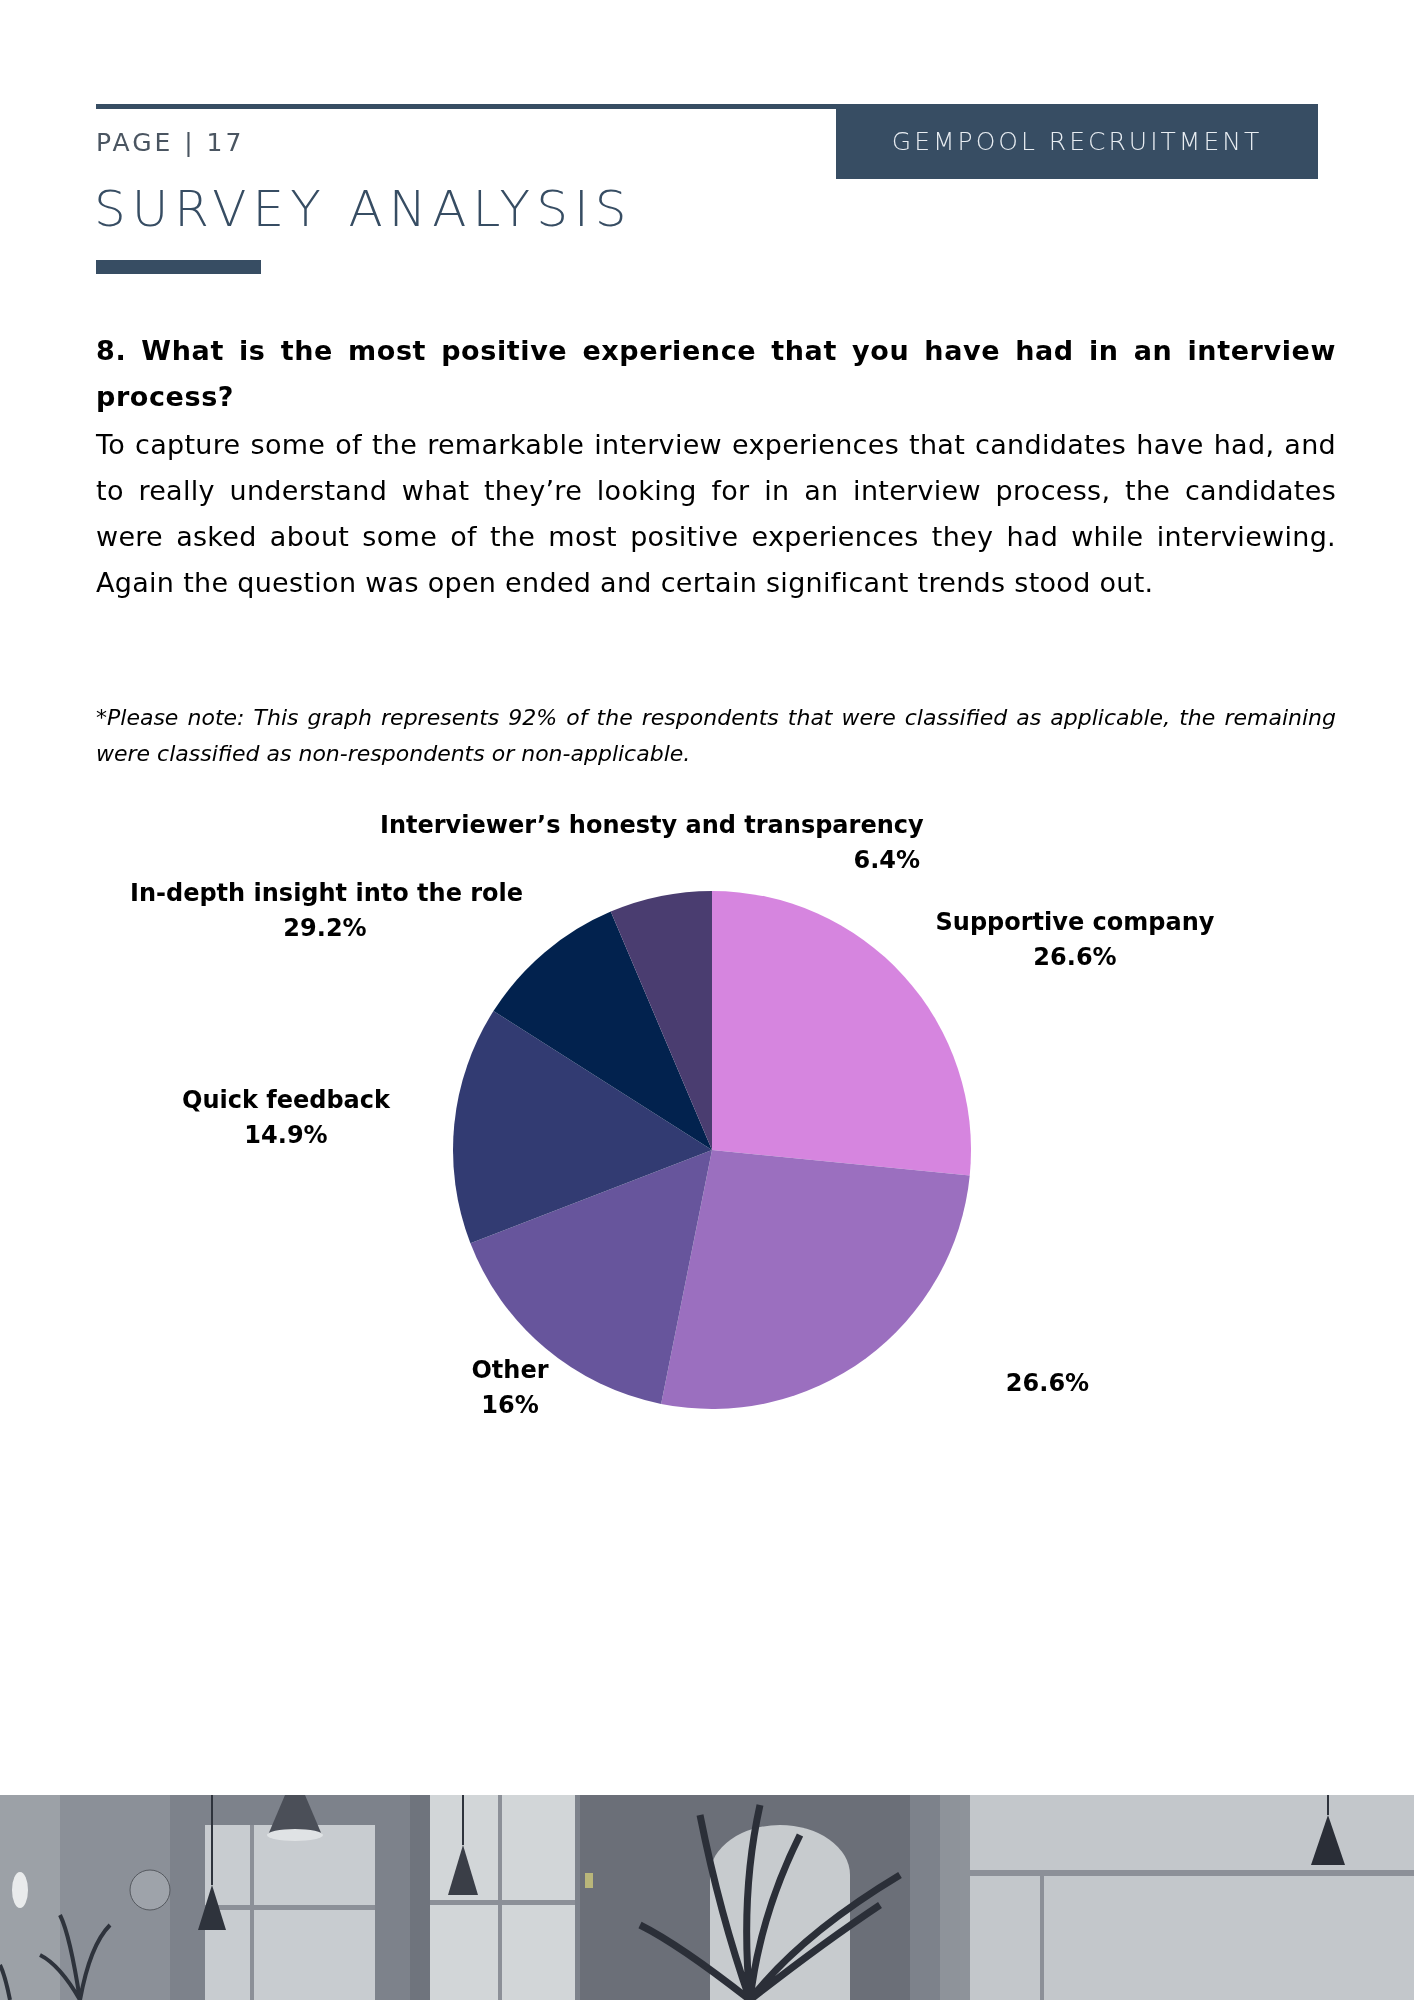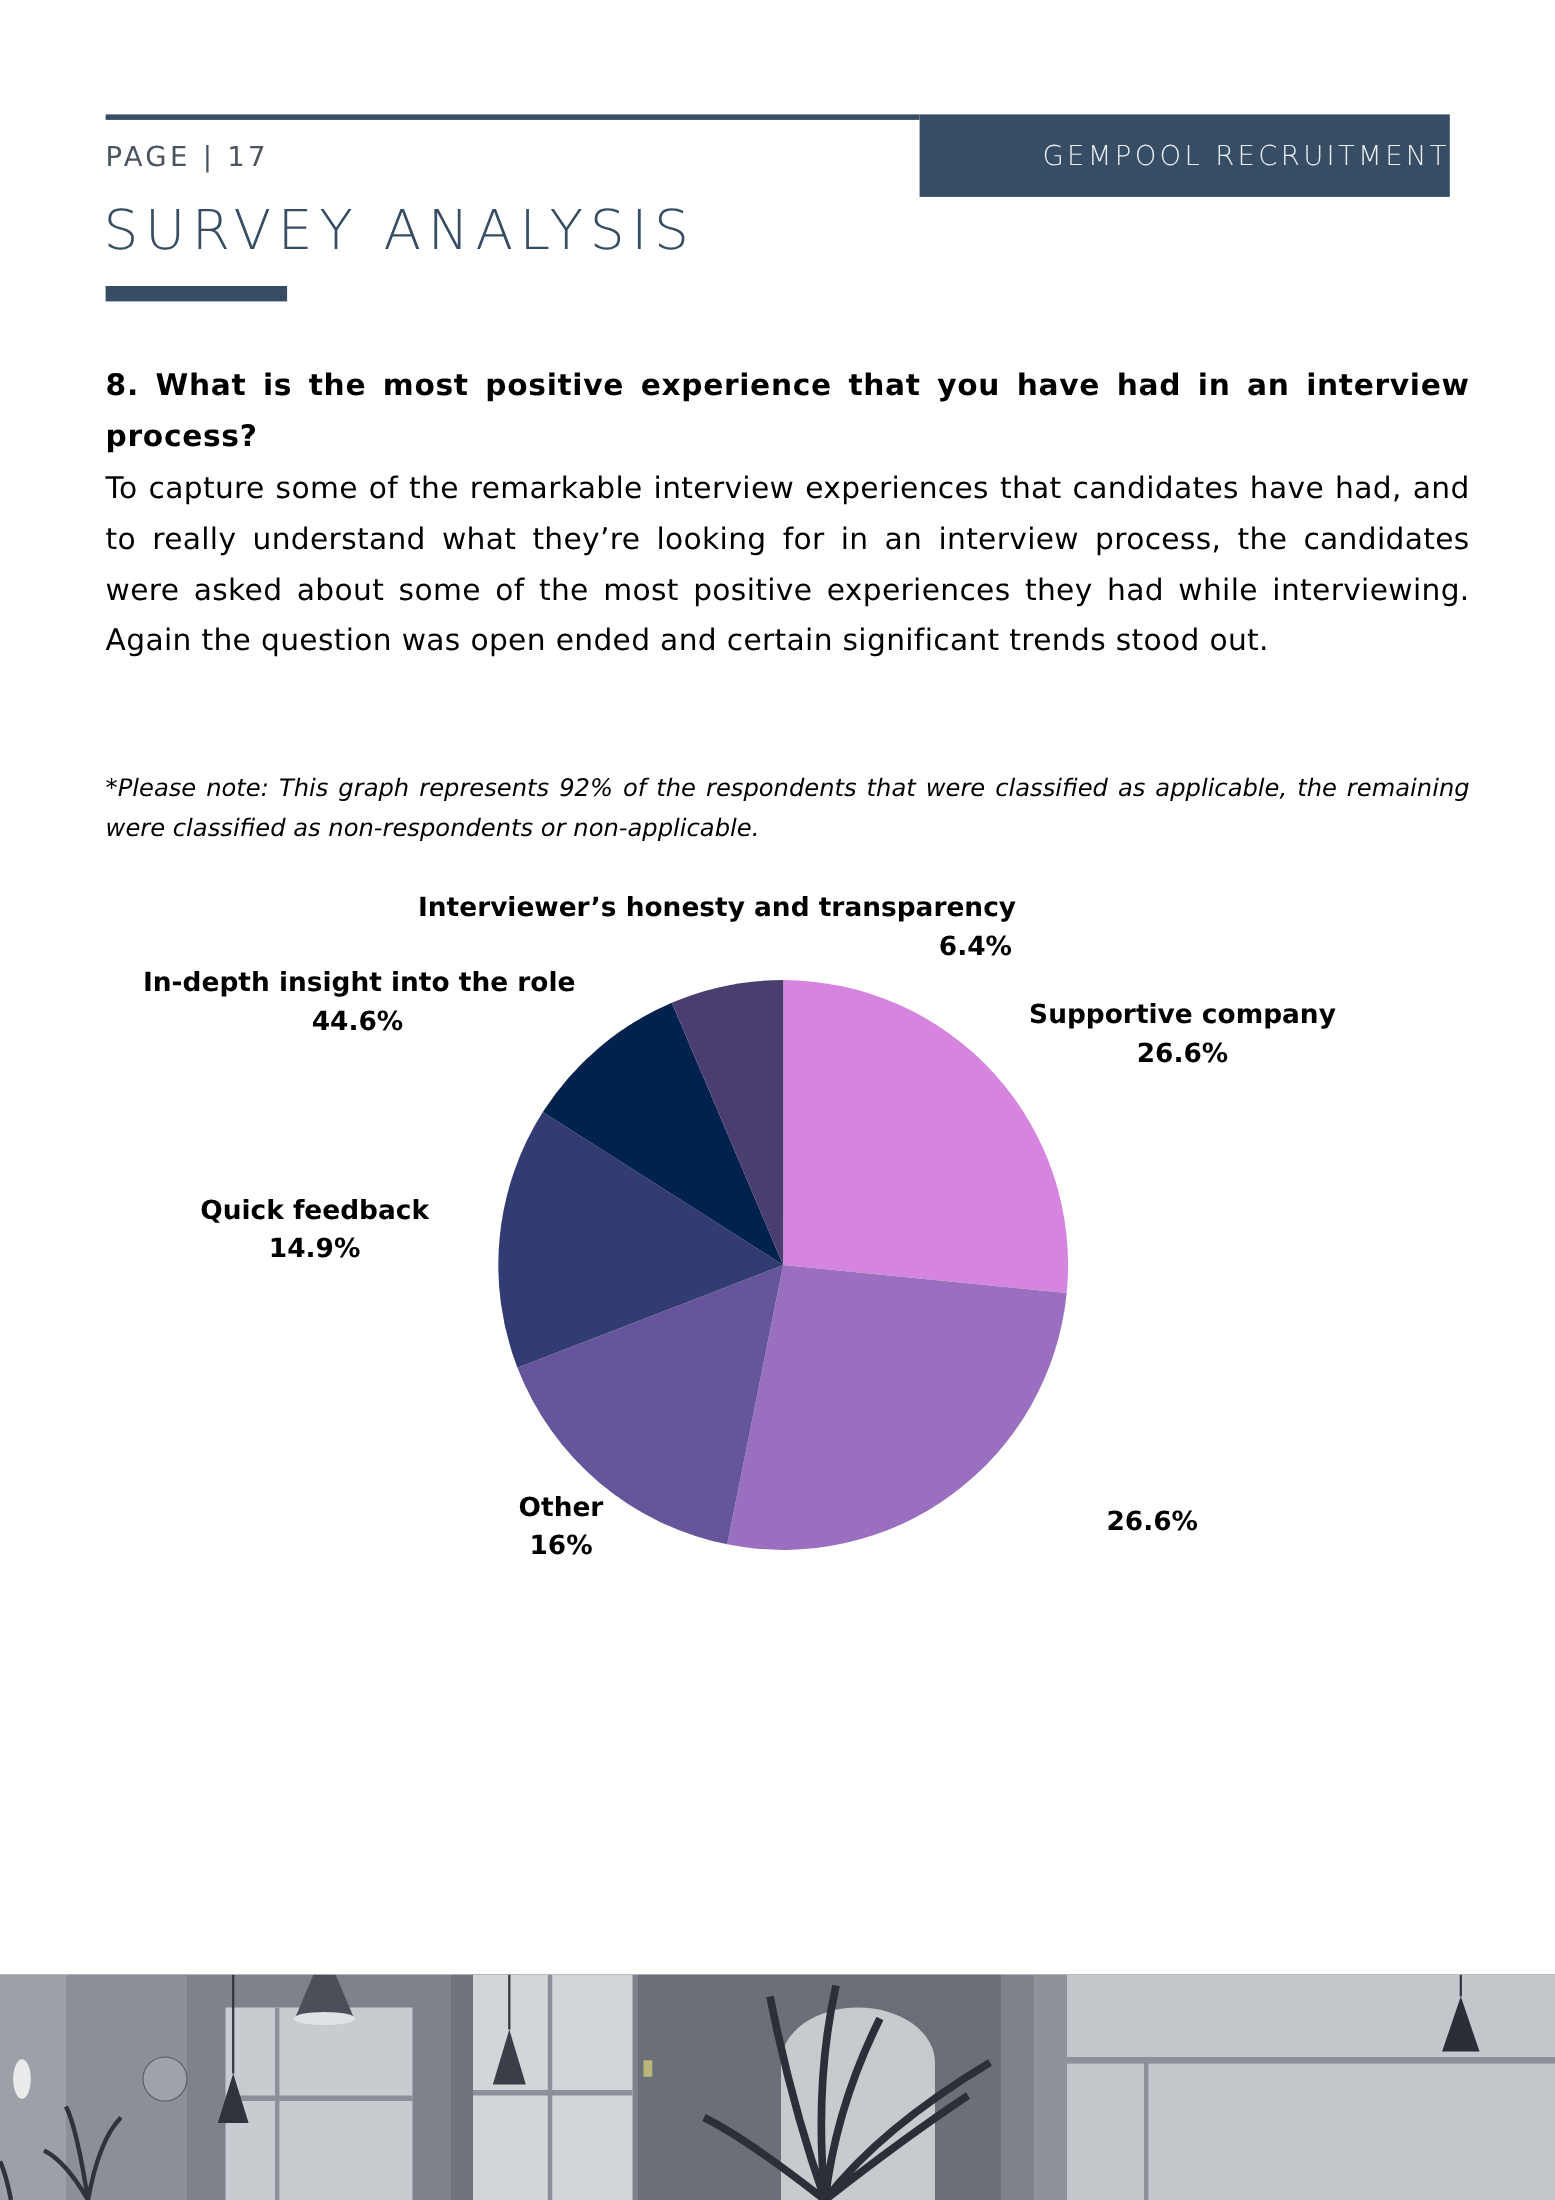--- a/index.html
+++ b/index.html
@@ -1,18 +1,18 @@
 <!DOCTYPE html>
 <html><head>
 <meta charset="utf-8">
 <style>
   html, body { margin:0; padding:0; }
   body { width:1414px; height:2000px; background:#ffffff; position:relative; overflow:hidden; font-family:"DejaVu Sans", sans-serif; color:#000; }
   .top-rule { position:absolute; left:96px; top:104px; width:740px; height:5px; background:#374D63; }
-  .brand-box { position:absolute; left:836px; top:104px; width:482px; height:75px; background:#374D63; color:#E8EDF2; display:flex; align-items:center; justify-content:flex-end; font-size:25px; letter-spacing:3px; font-weight:300; }
+  .brand-box { position:absolute; left:836px; top:104px; width:482px; height:75px; background:#374D63; color:#E8EDF2; display:flex; align-items:center; justify-content:center; font-size:25px; letter-spacing:3px; font-weight:300; }
   .page-num { position:absolute; left:96px; top:128px; font-size:25px; letter-spacing:3px; color:#4a5561; }
   .page-title { position:absolute; left:94px; top:180px; font-size:50px; letter-spacing:6px; color:#374D63; font-weight:300; }
   .title-bar { position:absolute; left:96px; top:260px; width:165px; height:14px; background:#374D63; }
   .question { position:absolute; left:96px; top:328px; width:1240px; font-size:27px; font-weight:bold; line-height:46px; text-align:justify; letter-spacing:0.6px; }
   .body-text { position:absolute; left:96px; top:422px; width:1240px; font-size:27px; line-height:46px; text-align:justify; letter-spacing:0.3px; }
   .note { position:absolute; left:96px; top:700px; width:1240px; font-size:22px; font-style:italic; line-height:36px; text-align:justify; }
   .chart { position:absolute; left:0; top:790px; width:1414px; height:680px; }
   .lbl { position:absolute; text-align:center; font-weight:bold; font-size:24px; line-height:35px; white-space:nowrap; }
   .lbl span { display:block; }
   .footer-photo { position:absolute; left:0; top:1795px; width:1414px; height:205px; overflow:hidden; background:#7b808a; }
@@ -52,21 +52,21 @@
   <div class="lbl" style="left:440px;top:563px;width:140px;">
     <span>Other</span>
     <span>16%</span>
   </div>
   <div class="lbl" style="left:166px;top:293px;width:240px;">
     <span>Quick feedback</span>
     <span>14.9%</span>
   </div>
   <div class="lbl" style="left:130px;top:86px;width:390px;">
     <span>In-depth insight into the role</span>
-    <span>44.6%</span>
+    <span>29.2%</span>
   </div>
   <div class="lbl" style="left:380px;top:18px;width:540px;text-align:right;">
     <span>Interviewer’s honesty and transparency</span>
     <span>6.4%</span>
   </div>
 </div>
 
 <div class="footer-photo">
   <svg width="1414" height="205">
     <rect x="0" y="0" width="1414" height="205" fill="#7d828b"></rect>

